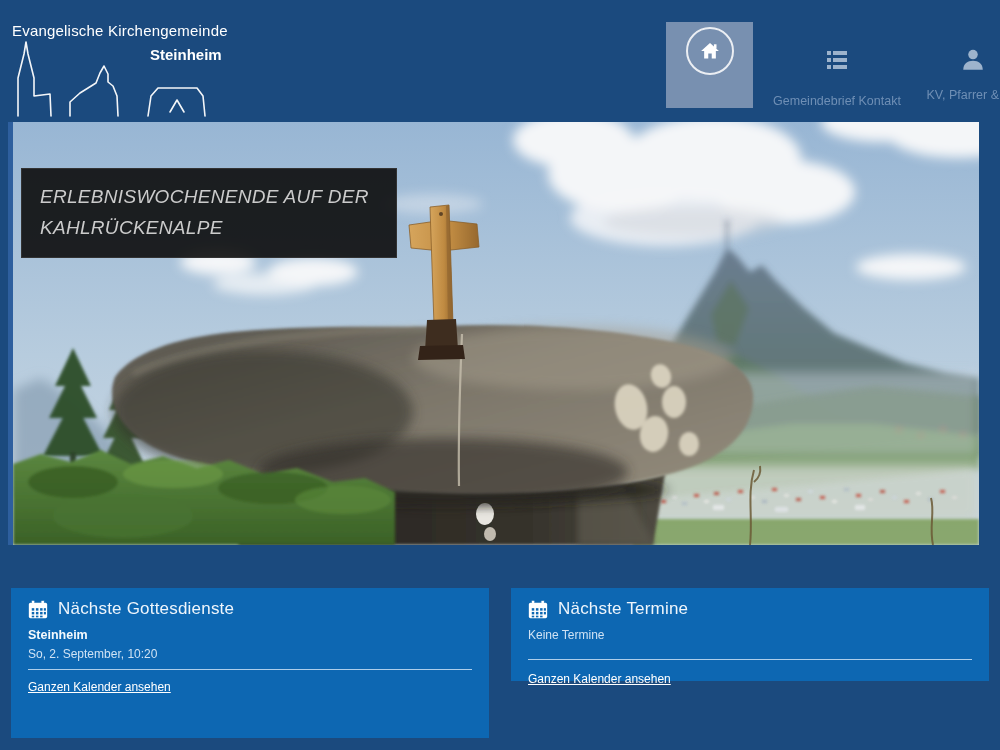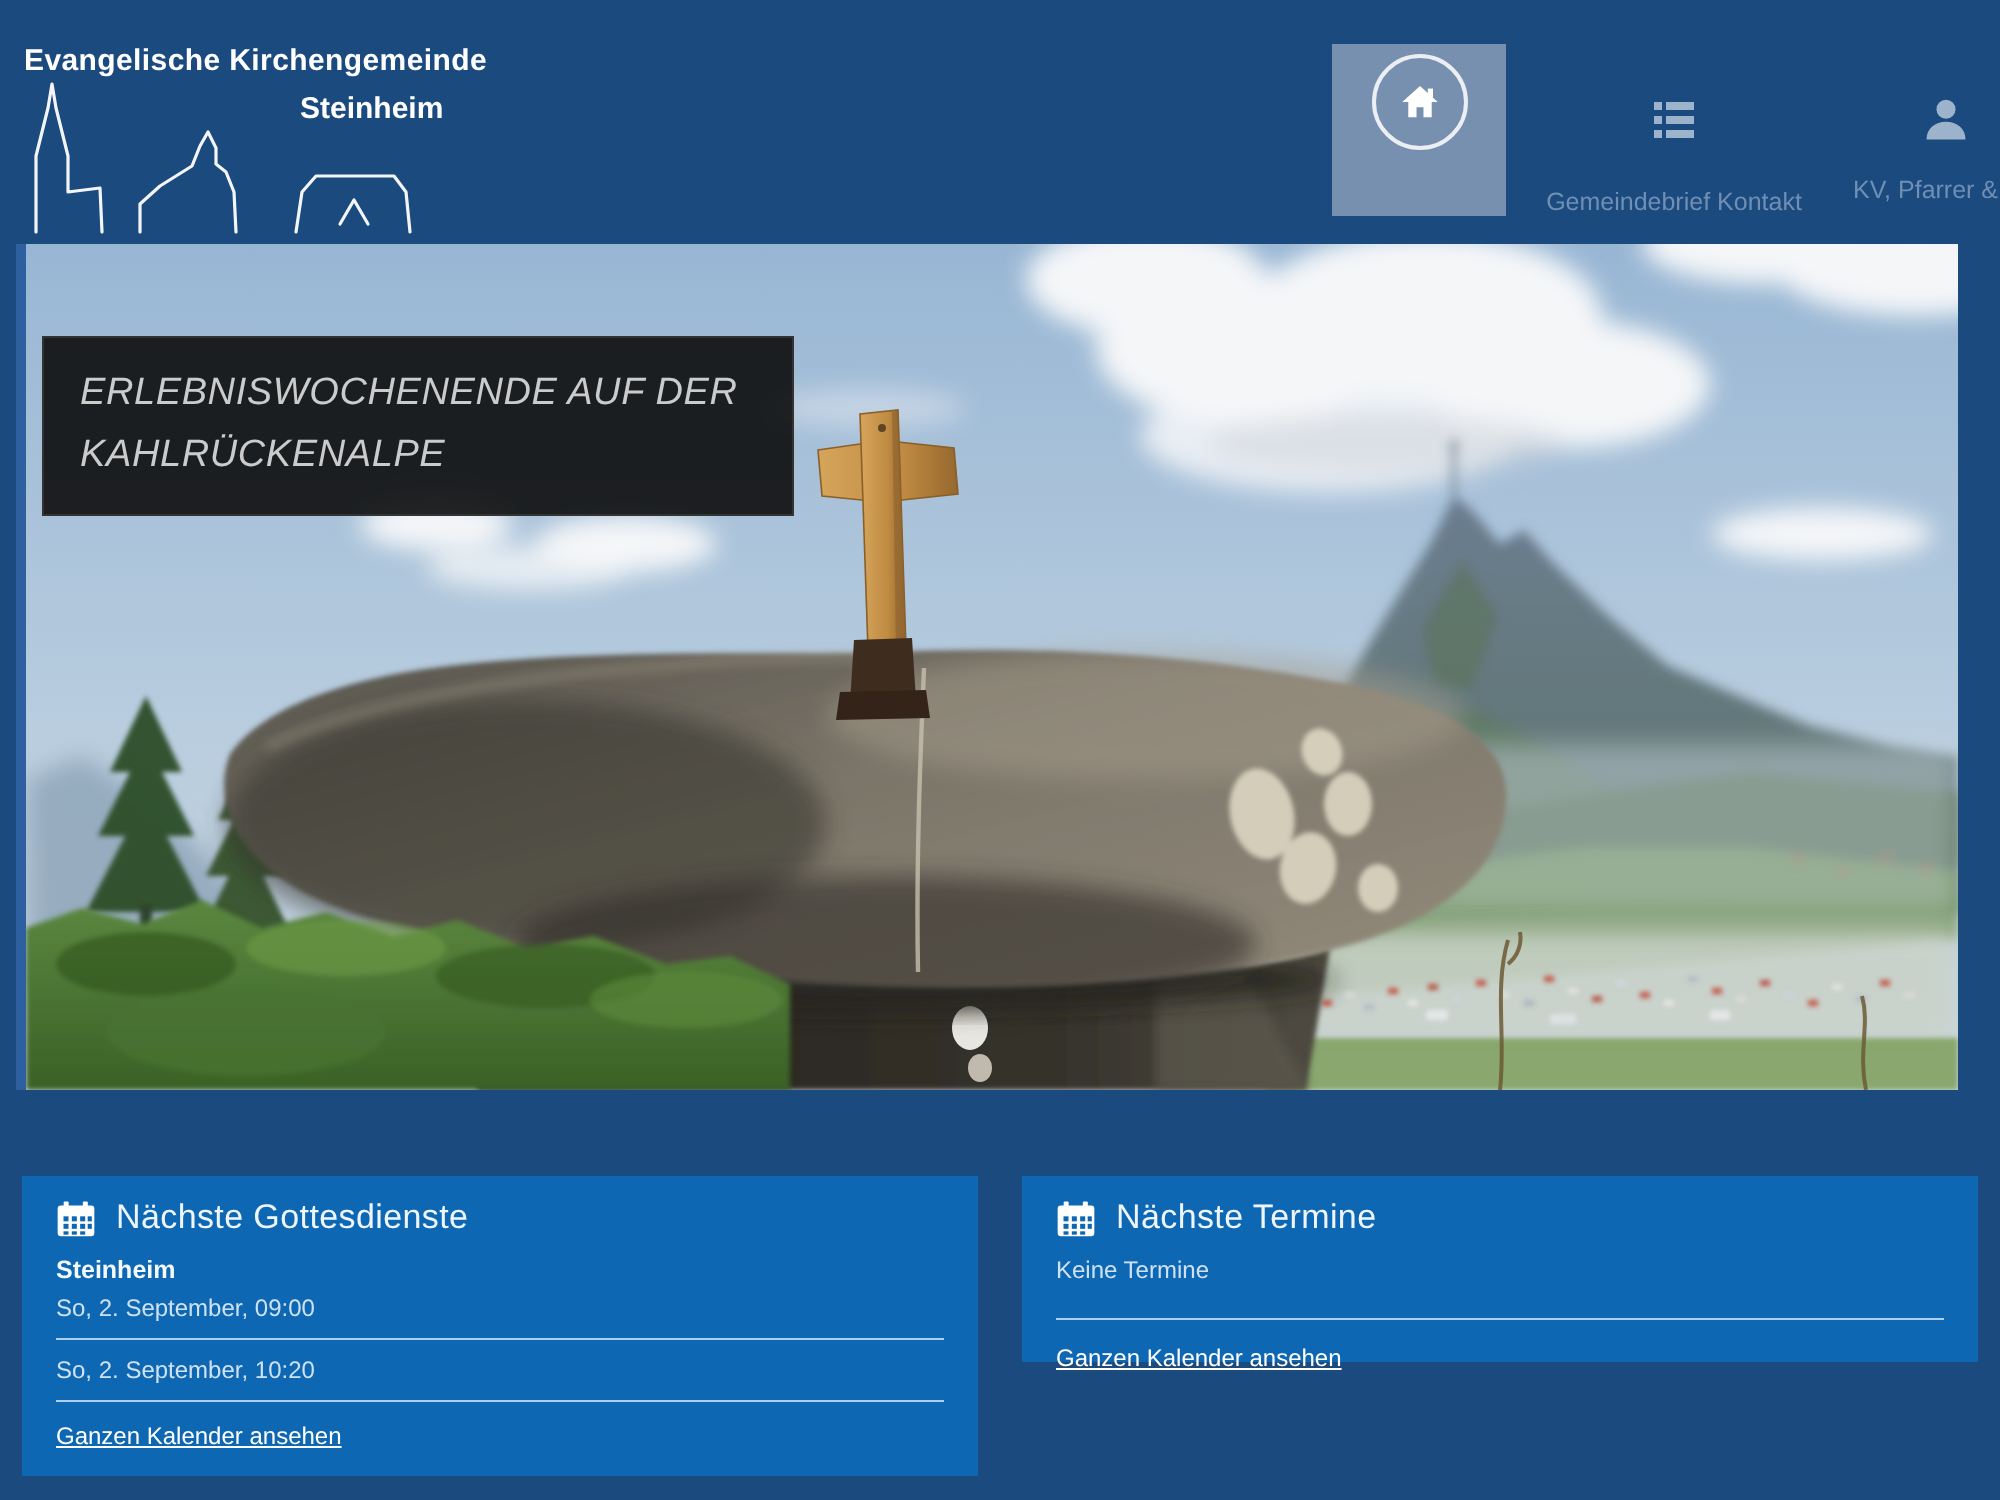--- a/index.html
+++ b/index.html
@@ -8,21 +8,21 @@
     position:relative; overflow:hidden;
     background:#1b4a7e;
     font-family:"Liberation Sans", sans-serif;
     -webkit-font-smoothing:antialiased;
   }
   .page { position:absolute; inset:0; }
 
   
   .header { position:absolute; left:0; top:0; width:1000px; height:122px; background:#1b4a7e; }
   .brand { position:absolute; left:10px; top:16px; width:220px; height:102px; cursor:pointer; }
-  .brand-line1 { position:absolute; left:2px; top:6px; font-size:15px; font-weight:bold; color:#fff; letter-spacing:.2px; white-space:nowrap; }
+  .brand-line1 { position:absolute; left:2px; top:6px; font-size:15px; font-weight:normal; color:#fff; letter-spacing:.2px; white-space:nowrap; }
   .brand-line2 { position:absolute; left:140px; top:30px; font-size:15px; font-weight:bold; color:#fff; }
   .brand-art { position:absolute; left:0px; top:22px; }
 
   .nav { position:absolute; left:330px; top:0; right:0; height:122px; }
   .nav-item { position:absolute; top:22px; height:86px; display:flex; flex-direction:column; align-items:center; justify-content:flex-start; text-decoration:none; cursor:pointer; }
   .nav-item .nav-icon { height:48px; display:flex; align-items:center; justify-content:center; margin-top:14px; }
   .nav-item .nav-label { margin-top:4px; font-size:12.5px; color:#6f8fb5; white-space:nowrap; }
   .nav-item.active { background:#7890b0;gap:47px; }
   .nav-item.active .nav-icon { margin-top:5px; }
   .nav-item.active .nav-label { color:#ffffff; margin-top:2px; }
@@ -327,21 +327,20 @@
               <rect x="19" y="15.5" width="2.5" height="3"></rect>
             <rect x="4.5" y="20" width="3" height="2"></rect>
               <rect x="9.5" y="20" width="3" height="2"></rect>
               <rect x="14.5" y="20" width="3" height="2"></rect>
           </g>
         </svg>
         <h2 class="panel-title">Nächste Gottesdienste</h2>
       </div>
       <div class="entry">
         <div class="entry-place">Steinheim</div>
-        <div class="entry-time">So,  2. September, 09:00</div>
       </div>
       <div class="entry">
         <div class="entry-time">So,  2. September, 10:20</div>
       </div>
       <a class="panel-link">Ganzen Kalender ansehen</a>
     </section>
 
     <section class="panel panel-events">
       <div class="panel-title-row">
         <svg width="20" height="20" viewBox="0 0 24 24">

